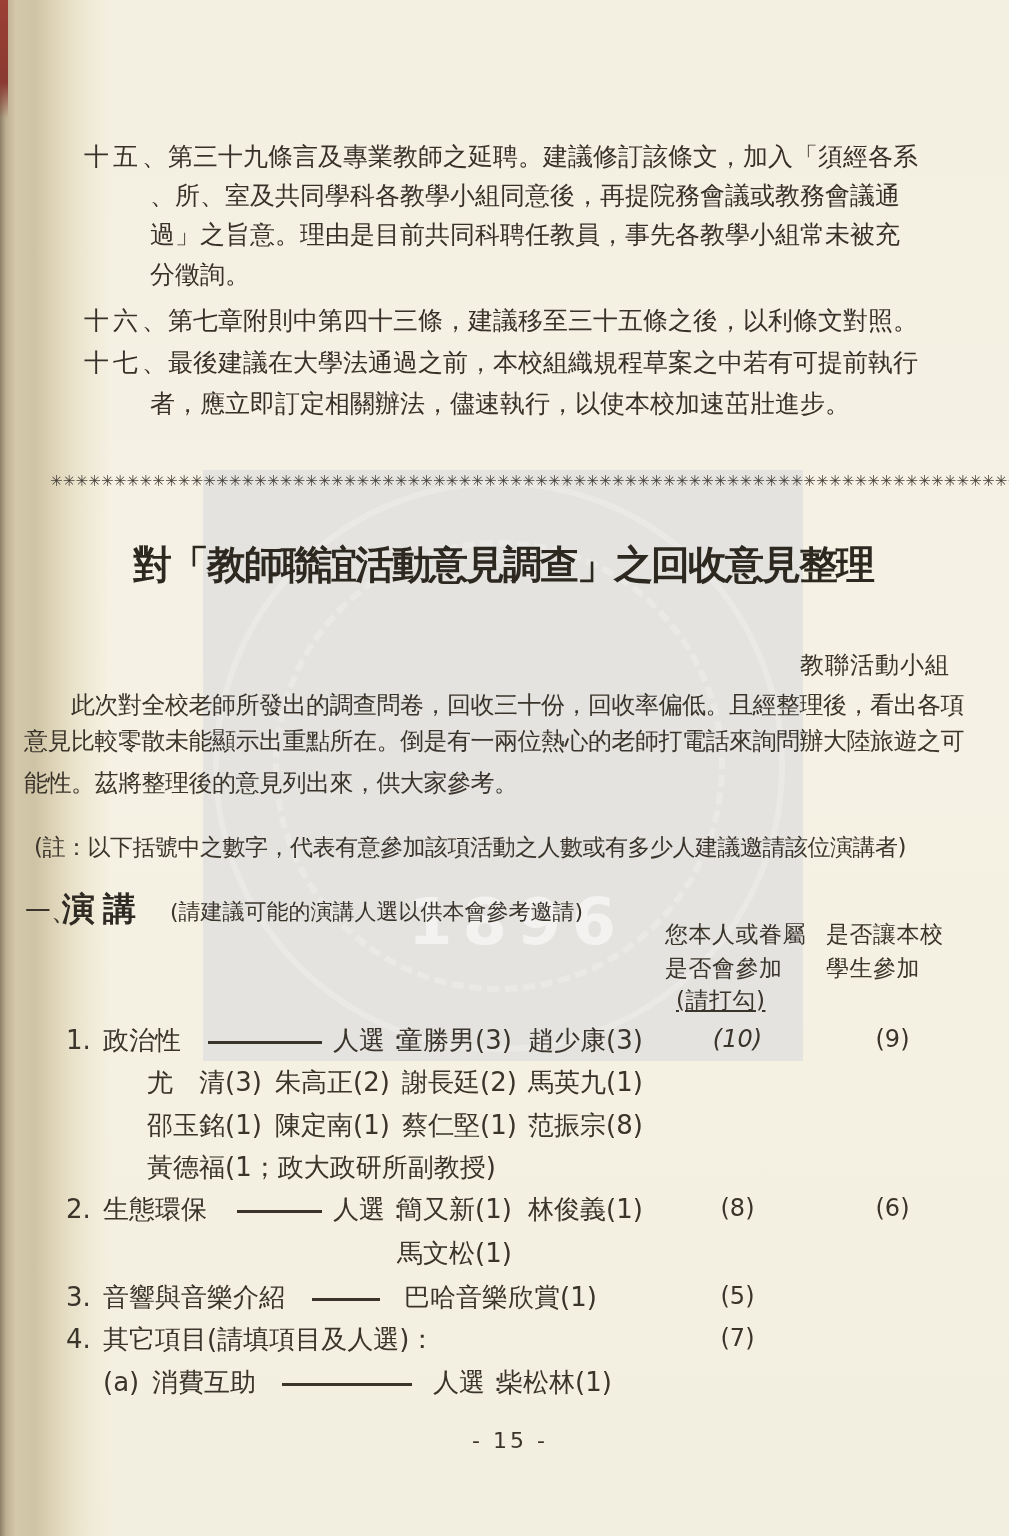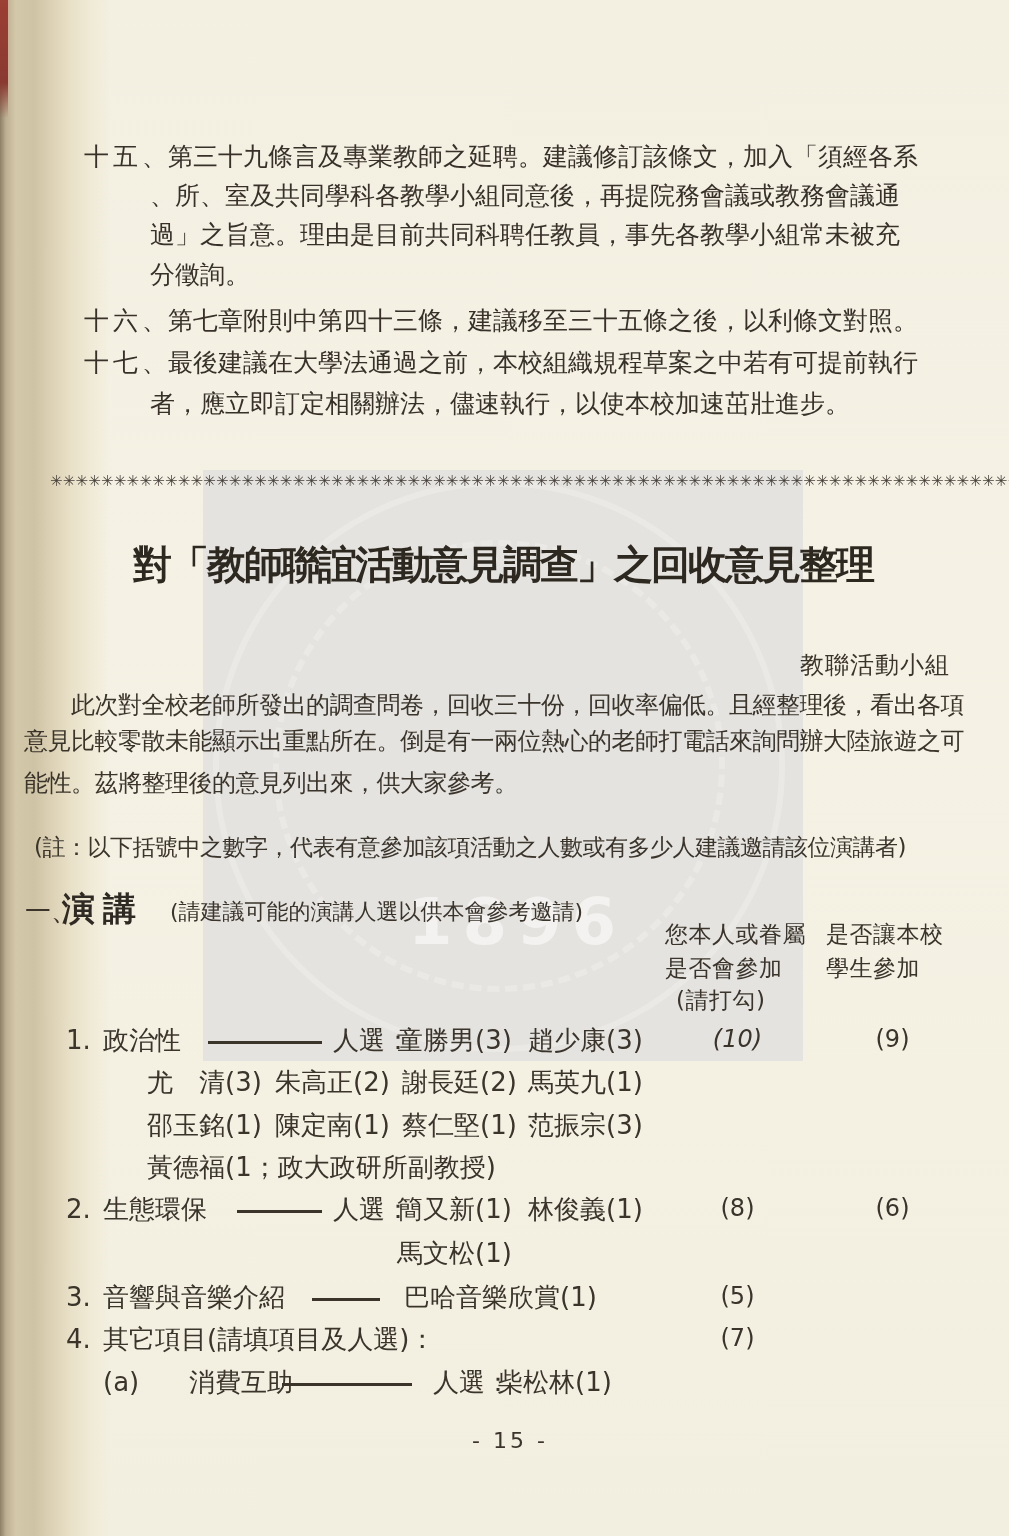--- a/index.html
+++ b/index.html
@@ -101,42 +101,42 @@
   <div class="txt body-line" style="left:24px;top:728px;">意見比較零散未能顯示出重點所在。倒是有一兩位熱心的老師打電話來詢問辦大陸旅遊之可</div>
   <div class="txt body-line" style="left:24px;top:770px;">能性。茲將整理後的意見列出來，供大家參考。</div>
   <div class="txt note-line" style="left:34px;top:810px;margin-top:24px;">(註：以下括號中之數字，代表有意參加該項活動之人數或有多少人建議邀請該位演講者)</div>
 
   <div class="txt sec-num" style="left:25px;top:897px;">一、</div>
   <div class="txt sec-head" style="left:62px;top:890px;">演講</div>
   <div class="txt sec-note" style="left:170px;top:899px;">(請建議可能的演講人選以供本會參考邀請)</div>
 
   <div class="txt colhead" style="left:665px;top:921px;">您本人或眷屬</div>
   <div class="txt colhead" style="left:665px;top:955px;">是否會參加</div>
-  <div class="txt colhead" style="left:676px;top:987px;">(請打勾)</div>
+  <div class="txt colhead" style="left:676px;top:987px;text-decoration:underline;">(請打勾)</div>
   <div class="txt colhead" style="left:826px;top:921px;">是否讓本校</div>
   <div class="txt colhead" style="left:826px;top:955px;">學生參加</div>
 
   <div class="txt item" style="left:66px;top:1026px;">1.</div>
   <div class="txt item" style="left:103px;top:1026px;">政治性</div>
   <div class="rule" style="left:208px;top:1041px;width:114px;"></div>
   <div class="txt item" style="left:333px;top:1026px;">人選：</div>
   <div class="txt item" style="left:397px;top:1026px;">童勝男(3)</div>
   <div class="txt item" style="left:528px;top:1026px;">趙少康(3)</div>
   <div class="txt cnt" style="left:690px;top:1026px;font-style:italic;">(10)</div>
   <div class="txt cnt" style="left:845px;top:1026px;">(9)</div>
 
   <div class="txt item" style="left:147px;top:1068px;">尤　清(3)</div>
   <div class="txt item" style="left:275px;top:1068px;">朱高正(2)</div>
   <div class="txt item" style="left:402px;top:1068px;">謝長廷(2)</div>
   <div class="txt item" style="left:528px;top:1068px;">馬英九(1)</div>
 
   <div class="txt item" style="left:147px;top:1111px;">邵玉銘(1)</div>
   <div class="txt item" style="left:275px;top:1111px;">陳定南(1)</div>
   <div class="txt item" style="left:402px;top:1111px;">蔡仁堅(1)</div>
-  <div class="txt item" style="left:528px;top:1111px;">范振宗(3)</div>
+  <div class="txt item" style="left:528px;top:1111px;">范振宗(8)</div>
 
   <div class="txt item" style="left:147px;top:1153px;">黃德福(1；政大政研所副教授)</div>
 
   <div class="txt item" style="left:66px;top:1195px;">2.</div>
   <div class="txt item" style="left:103px;top:1195px;">生態環保</div>
   <div class="rule" style="left:237px;top:1210px;width:85px;"></div>
   <div class="txt item" style="left:333px;top:1195px;">人選：</div>
   <div class="txt item" style="left:397px;top:1195px;">簡又新(1)</div>
   <div class="txt item" style="left:528px;top:1195px;">林俊義(1)</div>
   <div class="txt cnt" style="left:690px;top:1195px;">(8)</div>
@@ -148,20 +148,20 @@
   <div class="txt item" style="left:103px;top:1283px;">音響與音樂介紹</div>
   <div class="rule" style="left:312px;top:1298px;width:68px;"></div>
   <div class="txt item" style="left:404px;top:1283px;">巴哈音樂欣賞(1)</div>
   <div class="txt cnt" style="left:690px;top:1283px;">(5)</div>
 
   <div class="txt item" style="left:66px;top:1325px;">4.</div>
   <div class="txt item" style="left:103px;top:1325px;">其它項目(請填項目及人選)：</div>
   <div class="txt cnt" style="left:690px;top:1325px;">(7)</div>
 
   <div class="txt item" style="left:103px;top:1368px;">(a)</div>
-  <div class="txt item" style="left:152px;top:1368px;margin-left:37px;">消費互助</div>
+  <div class="txt item" style="left:152px;top:1368px;">消費互助</div>
   <div class="rule" style="left:282px;top:1383px;width:130px;"></div>
   <div class="txt item" style="left:433px;top:1368px;">人選：</div>
   <div class="txt item" style="left:497px;top:1368px;">柴松林(1)</div>
 
   <div class="txt pageno" style="left:460px;top:1428px;width:100px;text-align:center;">- 15 -</div>
 
 </div>
 
 </body></html>

